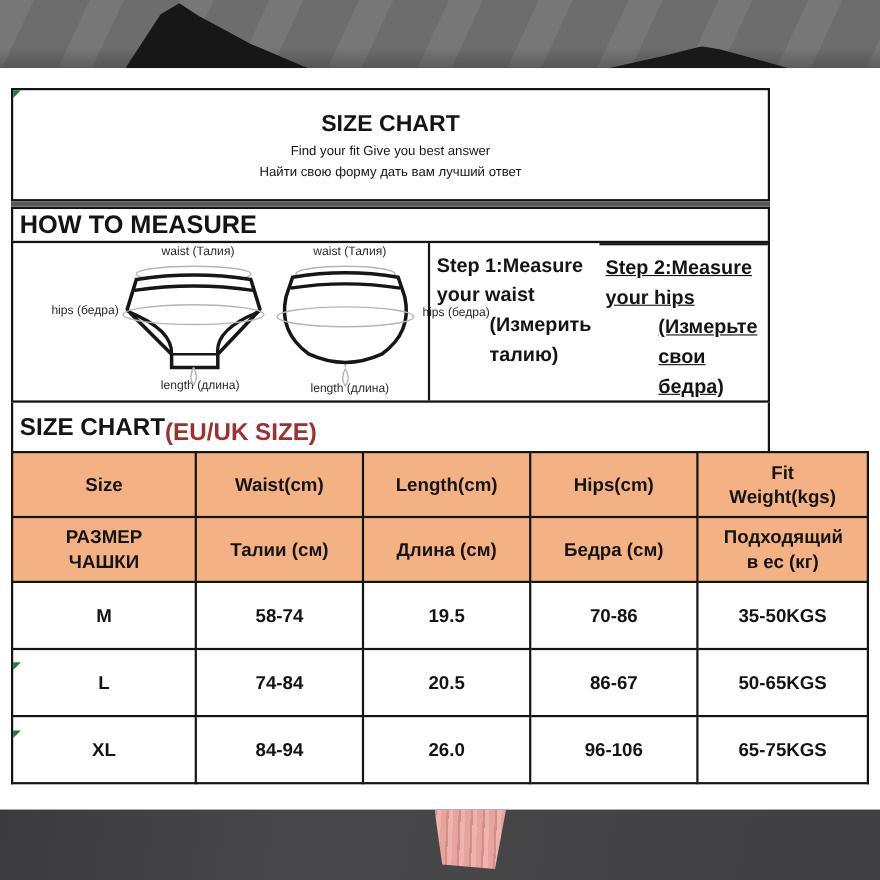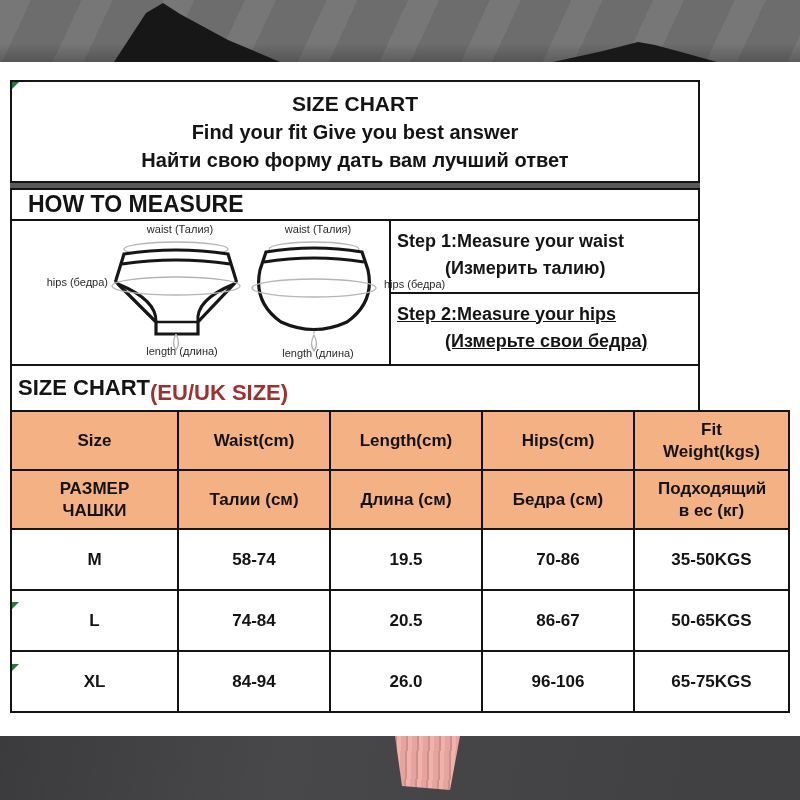--- a/index.html
+++ b/index.html
@@ -28,31 +28,31 @@
     position:absolute;left:545px;top:0;width:180px;height:62px;background:#191919;
     clip-path:polygon(8px 62px,58px 51px,93px 42px,110px 45px,136px 52px,172px 62px);
   }
   
   .panel{position:absolute;left:0;top:62px;width:800px;height:674px;background:#fff;}
   .sheet{position:absolute;left:10px;top:18px;width:690px;}
   .box{border:2px solid var(--border_black);background:#fff;box-sizing:border-box;}
   .collapse{margin-top:-2px;}
   .header-box{height:103px;display:flex;flex-direction:column;align-items:center;justify-content:center;gap:5px;text-align:center;}
   .hdr-title{font-size:21px;font-weight:bold;}
-  .hdr-sub{font-size:20px;font-weight:bold;}
+  .hdr-sub{font-size:12px;font-weight:normal;}
   .divider{height:5px;background:var(--divider_gray);}
-  .htm-box{height:33px;display:flex;align-items:center;padding-left:16px;}
+  .htm-box{height:33px;display:flex;align-items:center;padding-left:6px;}
   .htm-title{font-size:23px;font-weight:bold;letter-spacing:0px;}
   
   .diagram-box{height:147px;position:relative;}
   .dlabel{position:absolute;font-size:11px;color:#2a2a2a;white-space:nowrap;}
   .dl-center{text-align:center;}
   .dl-right{text-align:right;}
   .panty-svg{position:absolute;overflow:visible;}
-  .steps{position:absolute;right:0;top:0;width:309px;height:100%;border-left:2px solid var(--border_black);box-sizing:border-box;display:flex;flex-direction:column;}
+  .steps{position:absolute;right:0;top:0;width:309px;height:100%;border-left:2px solid var(--border_black);box-sizing:border-box;display:flex;}
   .step{flex:1;box-sizing:border-box;padding:7px 4px 0 6px;font-size:18px;font-weight:bold;line-height:1.5;}
   .step + .step{border-top:2px solid var(--border_black);text-decoration:underline;}
   .step .ru{padding-left:48px;}
   
   .chart-title-box{height:48px;display:flex;align-items:center;padding-left:6px;font-size:22px;font-weight:bold;}
   .red-part{color:var(--red);margin-top:10px;}
   
   table.size-table{border-collapse:collapse;width:778px;table-layout:fixed;}
   .size-table th,.size-table td{
     border:2px solid var(--border_black);text-align:center;vertical-align:middle;

